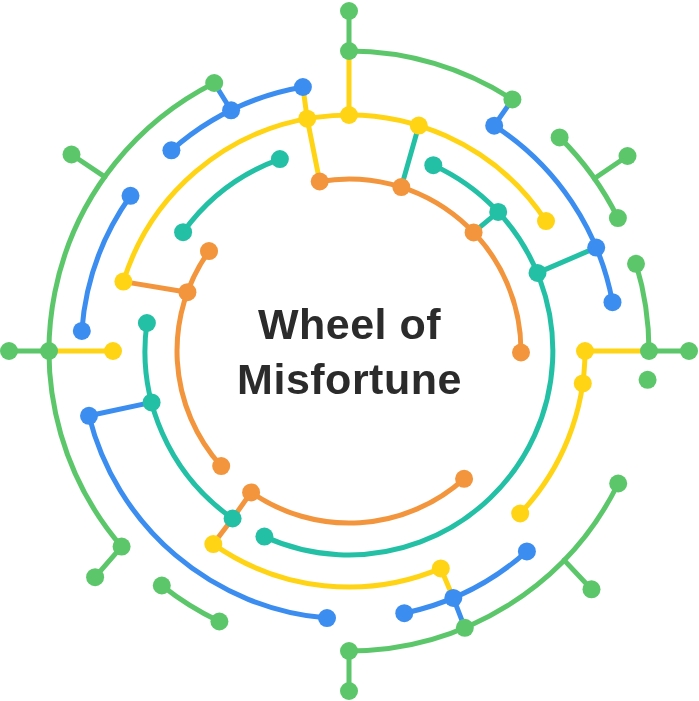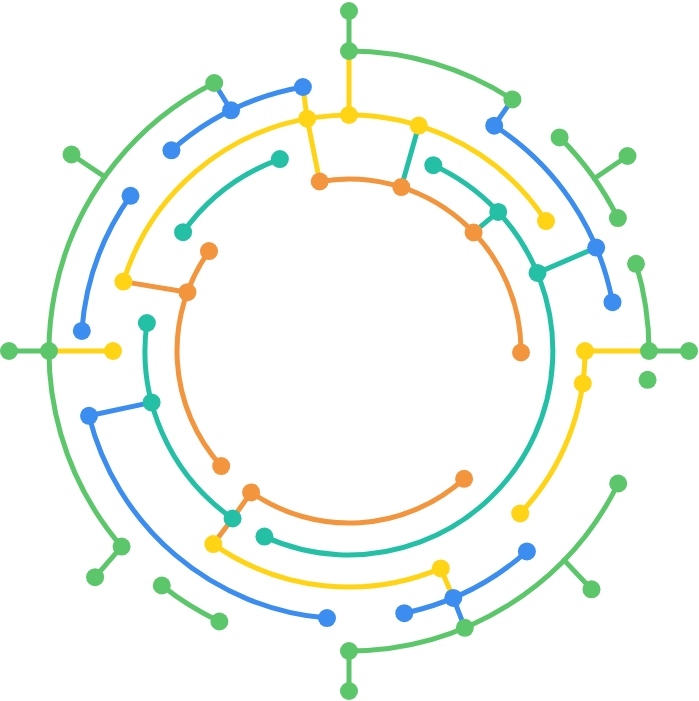--- a/index.html
+++ b/index.html
@@ -143,13 +143,17 @@
       <circle cx="401.3" cy="187.1" r="9" fill="#f2953c"></circle>
       <circle cx="473.6" cy="232.4" r="9" fill="#f2953c"></circle>
       <circle cx="521.0" cy="352.5" r="9" fill="#f2953c"></circle>
       <circle cx="464.1" cy="478.8" r="9" fill="#f2953c"></circle>
       <circle cx="251.1" cy="492.4" r="9" fill="#f2953c"></circle>
       <circle cx="221.2" cy="466.1" r="9" fill="#f2953c"></circle>
       <circle cx="187.4" cy="292.2" r="9" fill="#f2953c"></circle>
       <circle cx="209.0" cy="251.1" r="9" fill="#f2953c"></circle>
       <circle cx="319.7" cy="181.5" r="9" fill="#f2953c"></circle>
     </svg>
+  <div class="center-title" style="color: rgb(43, 43, 43);">
+    <span>Wheel of</span>
+    <span>Misfortune</span>
+  </div>
 </div>
 
 </body></html>

